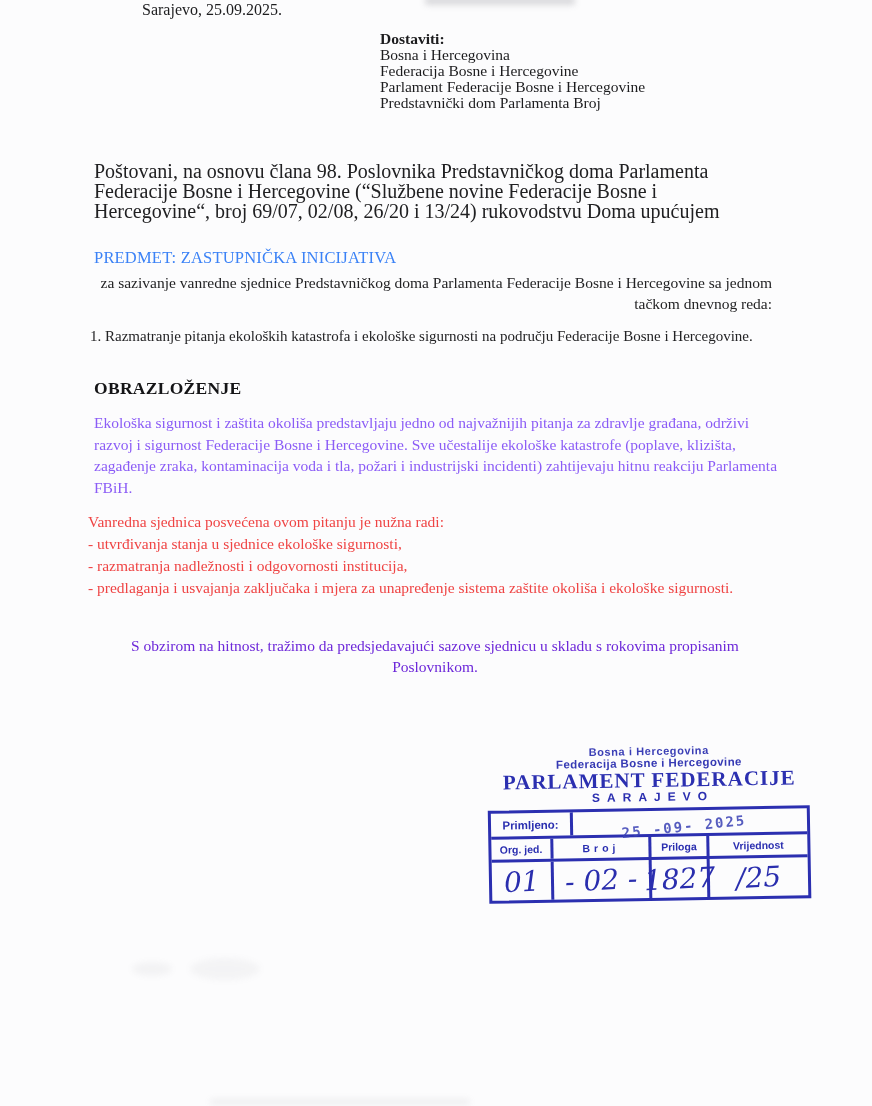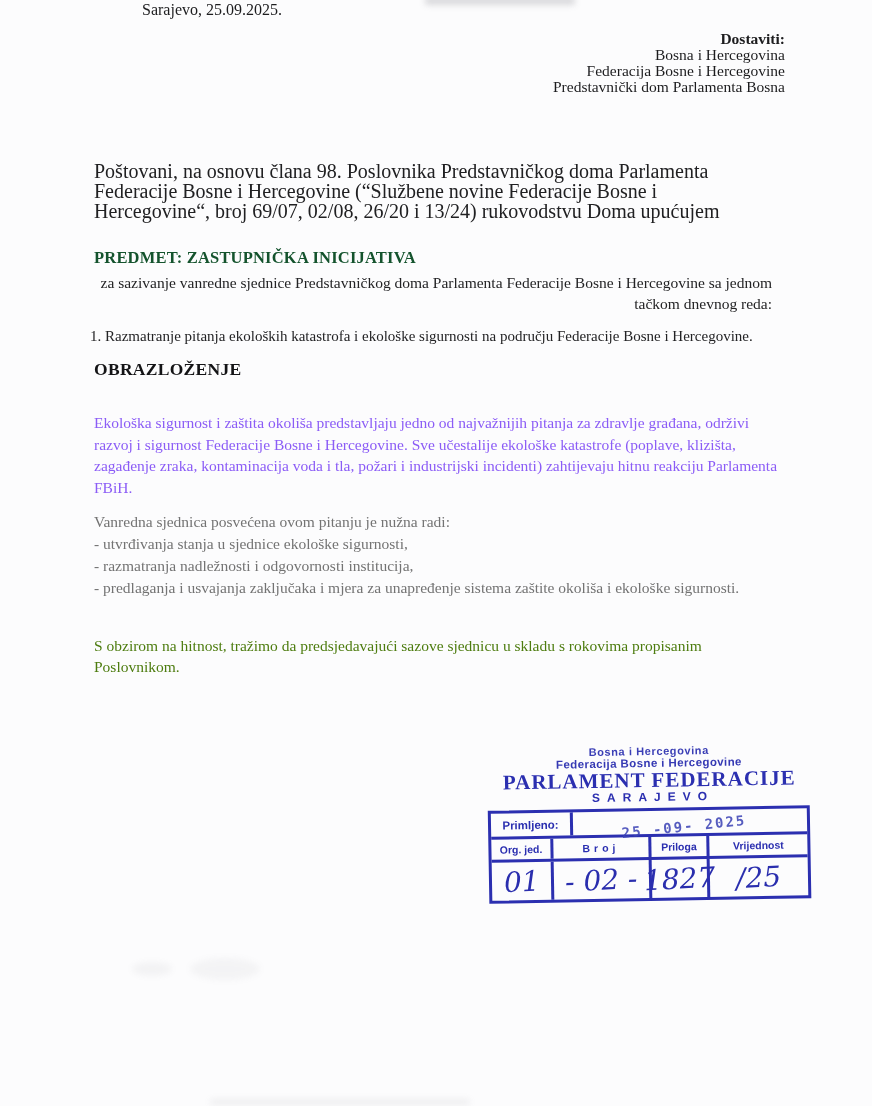--- a/index.html
+++ b/index.html
@@ -8,30 +8,30 @@
     background:#fcfcfd;
     position:relative;
     overflow:hidden;
     font-family:"Liberation Serif", serif;
     color:#222;
   }
   .abs{position:absolute;}
 
   
   .date-line{left:94px;top:1px;font-size:16px;color:#1d1d1f;margin-left:48px;}
-  .dostaviti{left:388px;top:31px;width:397px;text-align:right;font-size:15.5px;line-height:16px;color:#1c1c1e;}
+  .dostaviti{left:380px;top:31px;width:397px;font-size:15.5px;line-height:16px;color:#1c1c1e;}
   .dostaviti .hd{font-weight:bold;}
   .intro{left:94px;top:161px;width:684px;font-size:20px;line-height:20px;color:#202022;}
-  .predmet-heading{left:94px;top:248px;font-size:16.5px;font-weight:bold;color:#14532d;letter-spacing:.2px;}
+  .predmet-heading{left:94px;top:248px;font-size:16.5px;font-weight:normal;color:#3b82f6;letter-spacing:.2px;}
   .predmet-sub{left:94px;top:272px;width:678px;font-size:15.5px;line-height:21px;color:#232325;text-align:right;}
   .agenda{left:90px;top:326px;width:678px;font-size:15px;line-height:21px;color:#232325;}
-  .obraz-heading{left:94px;top:359px;font-size:17.5px;font-weight:bold;color:#141416;letter-spacing:.3px;text-align:center;}
+  .obraz-heading{left:94px;top:378px;font-size:17.5px;font-weight:bold;color:#141416;letter-spacing:.3px;text-align:center;}
   .para1{left:94px;top:412px;width:690px;font-size:15.5px;line-height:21.5px;color:#8b5cf6;}
-  .listblock{left:94px;top:511px;width:682px;font-size:15.5px;line-height:22px;color:#737373;}
-  .closing{left:94px;top:635px;width:682px;font-size:15.5px;line-height:21px;color:#4d7c0f;}
+  .listblock{left:88px;top:511px;width:682px;font-size:15.5px;line-height:22px;color:#ef4444;}
+  .closing{left:94px;top:635px;width:682px;font-size:15.5px;line-height:21px;color:#6d28d9;text-align:center;}
 
   
   .stamp{
     left:482px;top:745px;width:336px;
     color:#2b2fb0;
     transform:rotate(-1deg);
     text-align:center;
   }
   .stamp .s1{font-family:"Liberation Sans",sans-serif;font-weight:bold;font-size:11px;letter-spacing:.6px;opacity:.92;}
   .stamp .s2{font-family:"Liberation Sans",sans-serif;font-weight:bold;font-size:11.5px;letter-spacing:.4px;opacity:.95;}
@@ -78,21 +78,22 @@
 <body>
 
 <div class="abs date-line">Sarajevo, 25.09.2025.</div>
 
 <div class="abs artifact artifact-top"></div>
 
 <div class="abs dostaviti">
   <div class="hd">Dostaviti:</div>
   <div>Bosna i Hercegovina</div>
   <div>Federacija Bosne i Hercegovine</div>
-  <div>Predstavnički dom Parlamenta Bosna</div>
+  <div>Parlament Federacije Bosne i Hercegovine</div>
+  <div>Predstavnički dom Parlamenta Broj</div>
 </div>
 
 <div class="abs intro">Poštovani, na osnovu člana 98. Poslovnika Predstavničkog doma Parlamenta Federacije Bosne i Hercegovine (“Službene novine Federacije Bosne i Hercegovine“, broj 69/07, 02/08, 26/20 i 13/24) rukovodstvu Doma upućujem</div>
 
 <div class="abs predmet-heading">PREDMET: ZASTUPNIČKA INICIJATIVA</div>
 <div class="abs predmet-sub">za sazivanje vanredne sjednice Predstavničkog doma Parlamenta Federacije Bosne i Hercegovine sa jednom tačkom dnevnog reda:</div>
 <div class="abs agenda">1. Razmatranje pitanja ekoloških katastrofa i ekološke sigurnosti na području Federacije Bosne i Hercegovine.</div>
 
 <div class="abs obraz-heading">OBRAZLOŽENJE</div>
 <div class="abs para1">Ekološka sigurnost i zaštita okoliša predstavljaju jedno od najvažnijih pitanja za zdravlje građana, održivi razvoj i sigurnost Federacije Bosne i Hercegovine. Sve učestalije ekološke katastrofe (poplave, klizišta, zagađenje zraka, kontaminacija voda i tla, požari i industrijski incidenti) zahtijevaju hitnu reakciju Parlamenta FBiH.</div>

